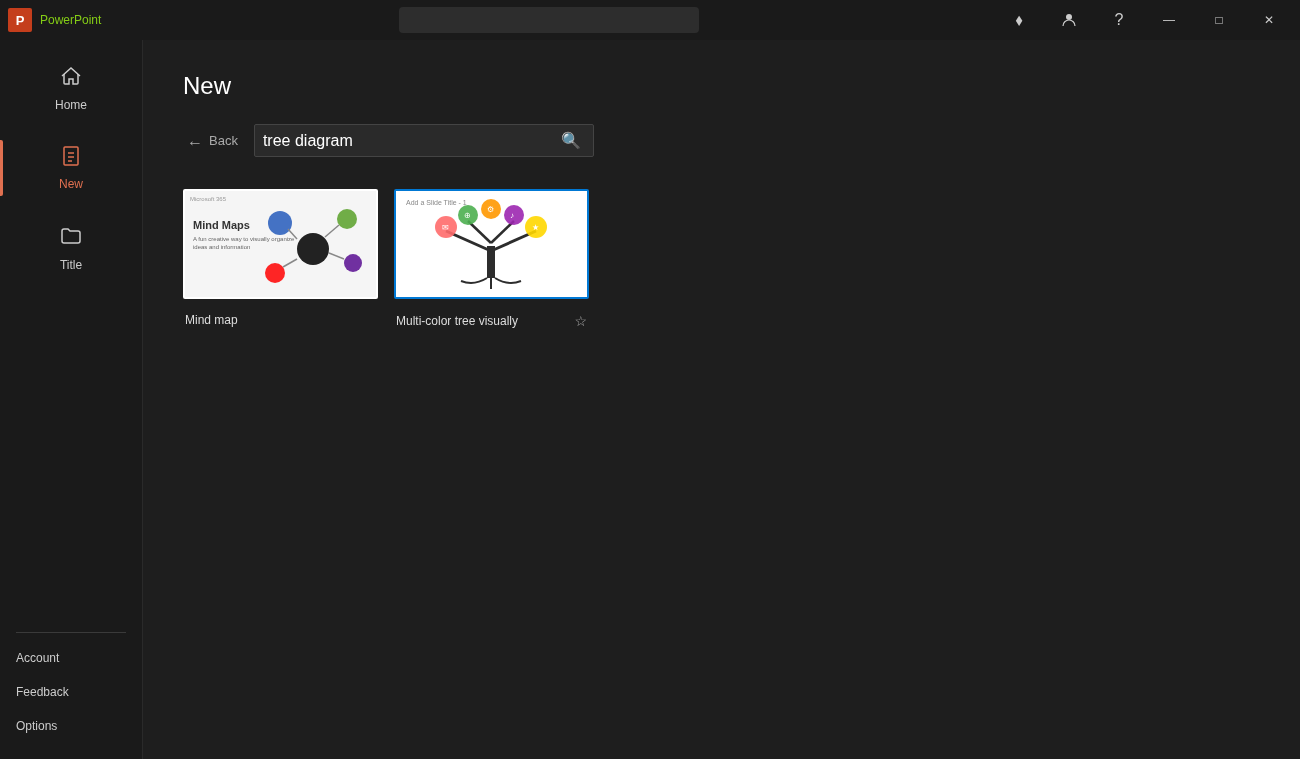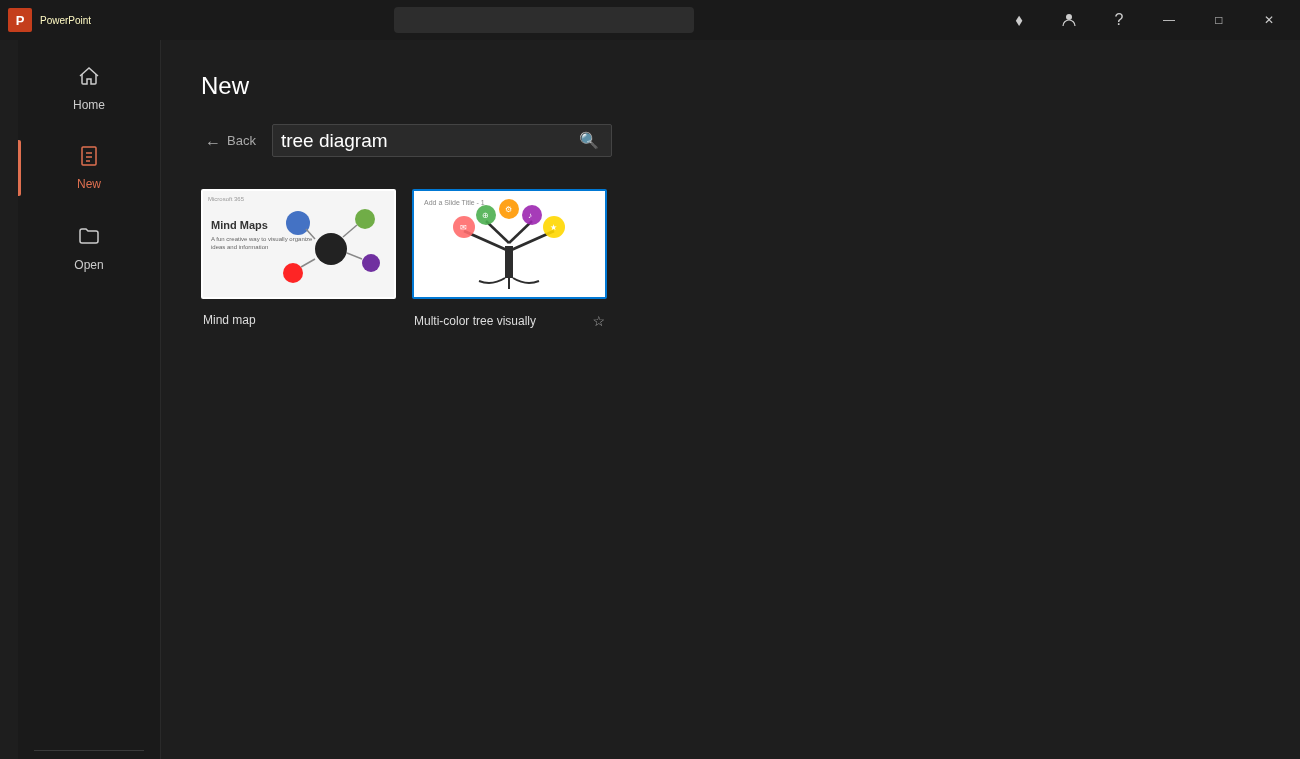--- a/index.html
+++ b/index.html
@@ -36,22 +36,22 @@
       background: #c43e1c;
       border-radius: 2px;
       display: flex;
       align-items: center;
       justify-content: center;
       font-size: 13px;
       font-weight: bold;
       color: white;
     }
     .app-title {
-      font-size: 10px;
-      color: #fef9c3;
+      font-size: 12px;
+      color: #84cc16;
     }
     .titlebar-search {
       flex: 1;
       max-width: 300px;
       margin: 0 auto;
       background: #2d2d2d;
       border-radius: 4px;
       height: 26px;
     }
     .titlebar-right {
@@ -79,21 +79,20 @@
     }
 
     
     .sidebar {
       width: 143px;
       background: #1a1a1a;
       display: flex;
       flex-direction: column;
       flex-shrink: 0;
       border-right: 1px solid #2a2a2a;
-      margin-left: 18px;
     }
     .sidebar-nav {
       flex: 1;
       display: flex;
       flex-direction: column;
       padding-top: 8px;
     }
     .sidebar-item {
       display: flex;
       flex-direction: column;
@@ -181,21 +180,21 @@
       border: 1px solid #444;
       border-radius: 2px;
       padding: 4px 8px;
       width: 340px;
     }
     .search-input {
       background: transparent;
       border: none;
       outline: none;
       color: #fff;
-      font-size: 19px;
+      font-size: 16px;
       width: 300px;
     }
     .search-btn {
       background: none;
       border: none;
       color: #aaa;
       cursor: pointer;
       font-size: 16px;
       padding: 2px 4px;
     }
@@ -304,27 +303,32 @@
         </span>
         <span class="sidebar-label" style="color:#e07050">New</span>
       </div>
 
       <div class="sidebar-item">
         <span class="sidebar-icon">
           <svg width="24" height="24" viewBox="0 0 24 24" fill="none" stroke="#ccc" stroke-width="1.5">
               <path d="M3 7a2 2 0 012-2h4l2 2h8a2 2 0 012 2v8a2 2 0 01-2 2H5a2 2 0 01-2-2V7z"></path>
             </svg>
         </span>
-        <span class="sidebar-label">Open</span>
+        <span class="sidebar-label">Title</span>
       </div>
 
     </div>
 
     <div class="sidebar-divider"></div>
 
+    <div class="sidebar-bottom">
+      <div class="sidebar-bottom-item">Account</div>
+      <div class="sidebar-bottom-item">Feedback</div>
+      <div class="sidebar-bottom-item">Options</div>
+    </div>
   </div>
 
   <div class="content">
     <h1 class="content-title">New</h1>
 
     <div class="search-bar">
       <button class="back-btn">
         <span class="back-arrow">←</span>
         <span>Back</span>
       </button>

